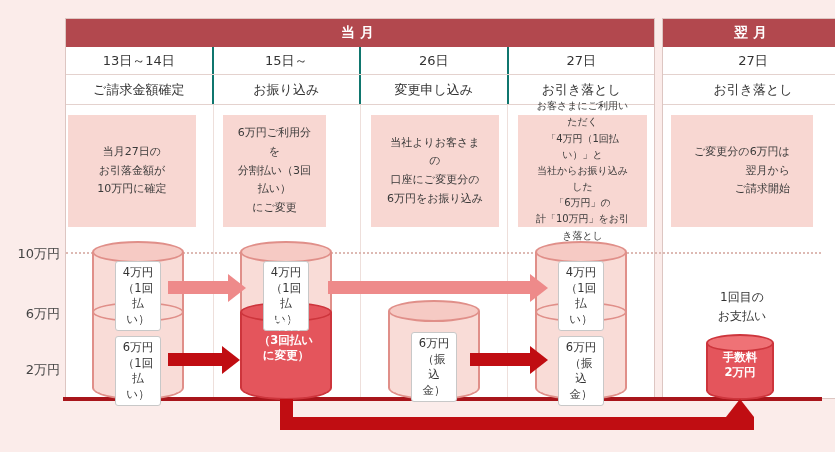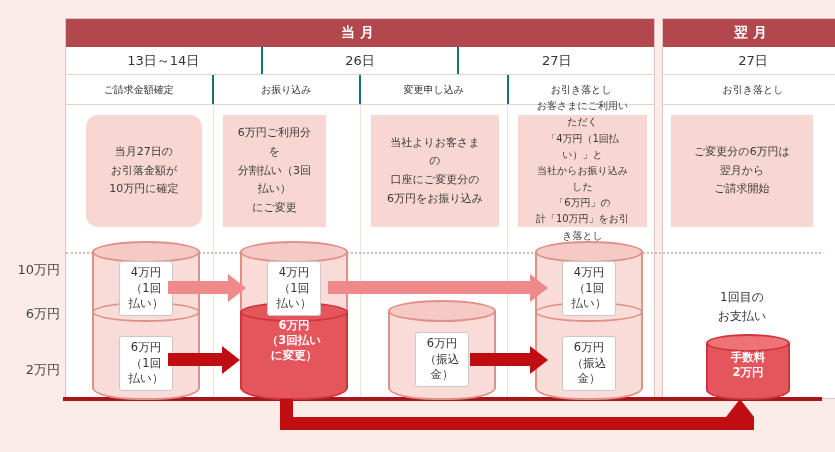--- a/index.html
+++ b/index.html
@@ -11,42 +11,42 @@
   .pre{white-space:pre-line;}
 
   
   .panel{position:absolute;top:18px;background:#fff;border:1px solid #ddc6c2;box-sizing:border-box;}
   #panel-current{left:65px;width:590px;height:381px;}
   #panel-next{left:662px;width:182px;height:381px;}
   .panel-header{height:28px;background:#b2484e;color:#fff;display:flex;align-items:center;justify-content:center;
     font-weight:bold;font-size:14px;letter-spacing:5px;box-sizing:border-box;}
   .row{display:flex;border-bottom:1px solid #e4d2ce;box-sizing:border-box;}
   .row-dates{height:28px;font-size:13px;}
-  .row-events{height:30px;font-size:10px;}
+  .row-events{height:30px;font-size:13px;}
   .cell{flex:1;display:flex;align-items:center;justify-content:center;border-right:2px solid #0f766e;box-sizing:border-box;}
   .cell:last-child{border-right:none;}
   .vline{position:absolute;top:86px;bottom:0;width:1px;background:#eedfdb;}
   #vl-1{left:147px;} #vl-2{left:294px;} #vl-3{left:441px;}
 
   .desc{position:absolute;top:96px;height:112px;background:#f8d7d2;display:flex;align-items:center;justify-content:center;
     text-align:center;font-size:11px;line-height:1.7;color:#3a3a3a;box-sizing:border-box;padding:14px;}
-  #desc-1{left:20px;width:116px;border-radius:12px;}
+  #desc-1{left:2px;width:128px;}
   #desc-2{left:157px;width:103px;}
   #desc-3{left:305px;width:128px;}
   #desc-4{left:452px;width:129px;font-size:10px;line-height:1.62;}
-  #desc-5{left:8px;width:142px;}
+  #desc-5{left:8px;width:142px;text-align:right;}
 
   
   .ylabel{position:absolute;left:8px;width:52px;text-align:right;font-size:13px;color:#444;}
-  #y-10{top:261px;} #y-6{top:305px;} #y-2{top:361px;}
+  #y-10{top:245px;} #y-6{top:305px;} #y-2{top:361px;}
   #gridline{position:absolute;left:66px;width:755px;top:252px;height:0;border-top:2px dotted #ddb9b3;}
   #baseline{position:absolute;left:63px;top:397px;width:759px;height:4px;background:#a8151b;z-index:1;}
 
   
-  .cyl{position:absolute;z-index:2;padding-left:16px;}
+  .cyl{position:absolute;z-index:2;}
   #cyl-1{left:92px;top:241px;width:92px;height:159px;}
   #cyl-2{left:240px;top:241px;width:92px;height:159px;}
   #cyl-3{left:388px;top:300px;width:92px;height:100px;}
   #cyl-4{left:535px;top:241px;width:92px;height:159px;}
   #cyl-5{left:706px;top:334px;width:68px;height:66px;}
   .cyl-ellipse{position:absolute;left:0;right:0;border-radius:50%;border:2px solid #e08f89;box-sizing:border-box;z-index:2;}
   .cyl-body{position:absolute;left:0;right:0;border-left:2px solid #e08f89;border-right:2px solid #e08f89;box-sizing:border-box;z-index:1;}
   .top-ellipse{top:0;height:22px;background:#f6cac4;}
   .divider{top:61px;height:20px;background:#f9dcd7;}
   .part-a{top:11px;height:60px;background:#f9dcd7;}
@@ -86,20 +86,21 @@
 </style>
 </head>
 <body>
 
 <div>
 
   <div class="panel" id="panel-current">
     <div class="panel-header">当月</div>
     <div class="row row-dates">
       <div class="cell">13日～14日</div>
+      <div class="cell">15日～</div>
       <div class="cell">26日</div>
       <div class="cell">27日</div>
     </div>
     <div class="row row-events">
       <div class="cell">ご請求金額確定</div>
       <div class="cell">お振り込み</div>
       <div class="cell">変更申し込み</div>
       <div class="cell">お引き落とし</div>
     </div>
     <div class="vline" id="vl-1"></div>

